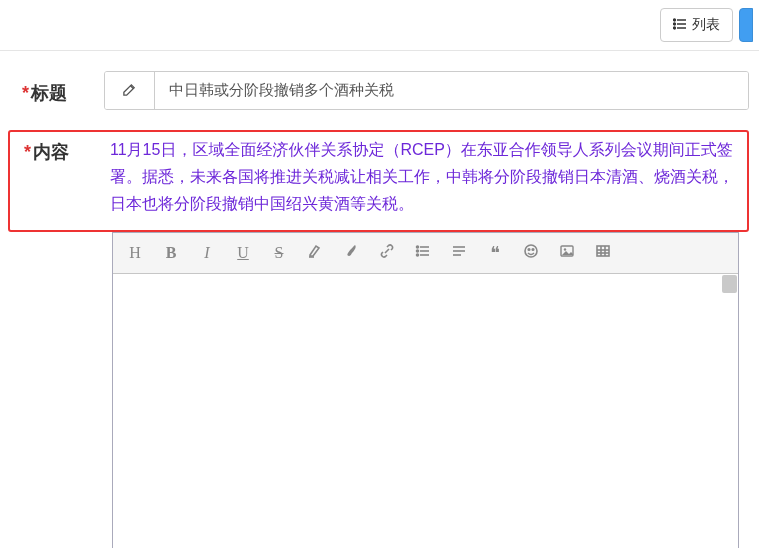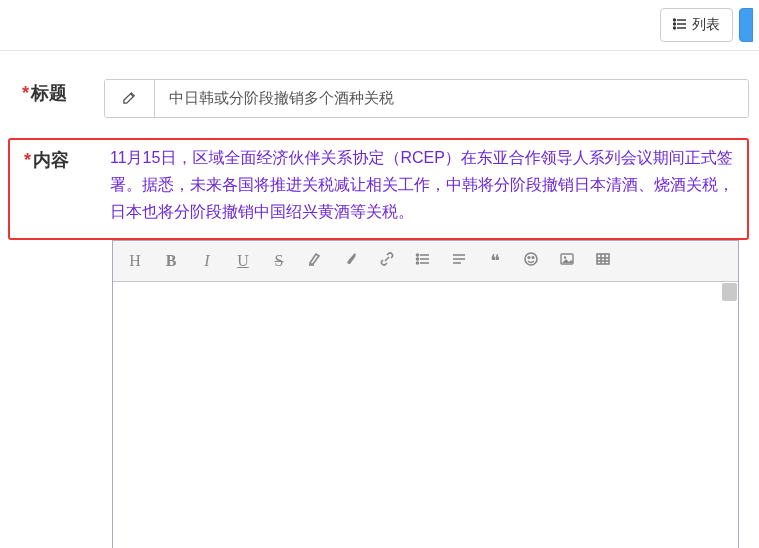--- a/index.html
+++ b/index.html
@@ -64,21 +64,20 @@
   }
   .req { color: #d33; margin-right: 2px; }
   .field {
     flex: 1;
   }
   .input-group {
     display: flex;
     border: 1px solid #ccc;
     border-radius: 3px;
     overflow: hidden;
-    margin-top: 8px;
   }
   .input-prefix {
     width: 50px;
     display: flex;
     align-items: center;
     justify-content: center;
     border-right: 1px solid #ccc;
     background:#fff;
     color: #555;
     cursor: pointer;

